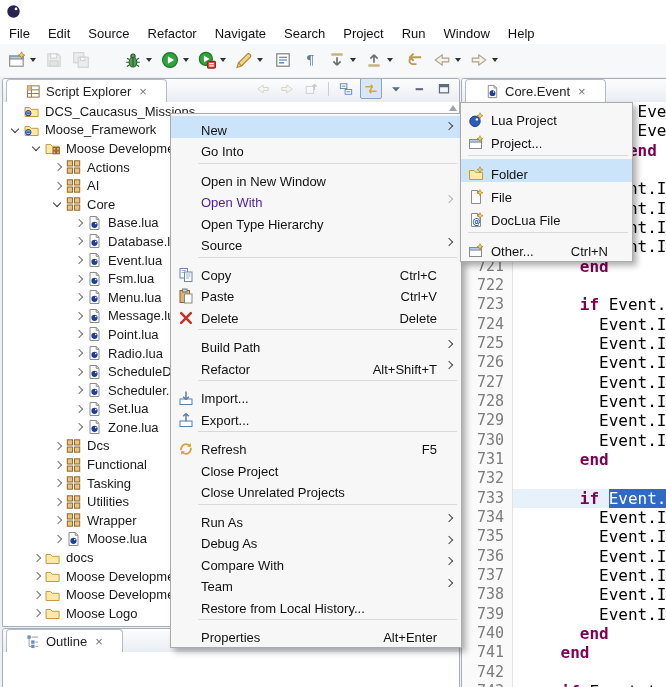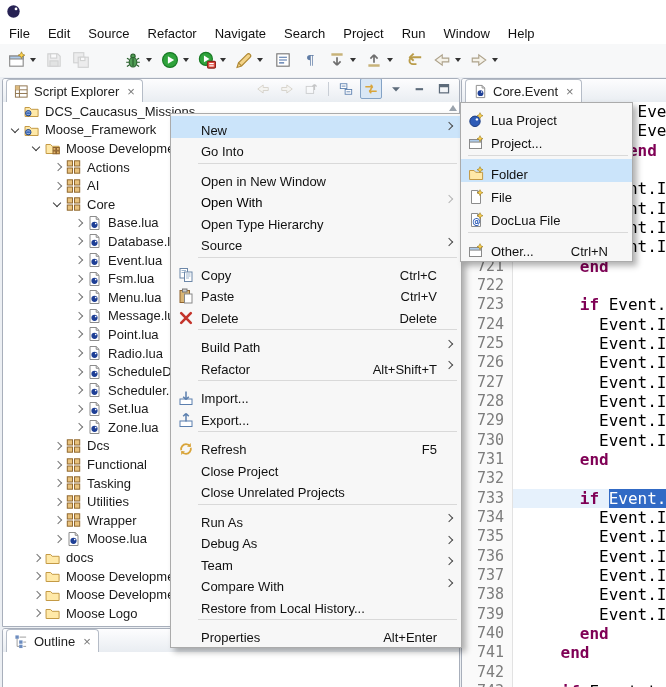--- a/index.html
+++ b/index.html
@@ -24,21 +24,21 @@
   .dd{width:0;height:0;border-left:3.5px solid transparent;border-right:3.5px solid transparent;
       border-top:4px solid #333;margin-left:4px}
   
   .workbench{position:absolute;left:0;top:77px;right:0;bottom:0;background:#eceff3}
   .panel{position:absolute;background:#fff;border:1px solid #a8afbb;border-radius:3px 3px 0 0;overflow:hidden}
   #explorerPanel{left:2px;top:1px;width:456px;height:547px}
   #outlinePanel{left:2px;top:551px;width:456px;height:59px}
   #editorPanel{left:461px;top:1px;width:206px;height:610px}
   .tabstrip{height:23px;background:linear-gradient(#fdfdfe,#e9edf2);border-bottom:1px solid #c9ced6;
             display:flex;align-items:flex-end;position:relative}
-  .tab{height:22px;display:flex;align-items:center;gap:5px;padding:0 7px;background:#fff;
+  .tab{height:22px;display:flex;align-items:center;gap:5px;padding:0 19px;background:#fff;
        border:1px solid #b5bcc7;border-bottom:none;border-radius:4px 4px 0 0;margin-left:3px;
        font-size:13px;color:#222;white-space:nowrap}
   .tab .icn{width:15px;height:15px}
   .tab .x{color:#777;font-size:13px;margin-left:3px;line-height:1}
   .viewbar{margin-left:auto;display:flex;align-items:center;gap:4px;padding:0 5px 3px 0}
   .vbtn{display:flex;align-items:center;justify-content:center;width:20px;height:19px;border-radius:2px}
   .vbtn .icn{width:14px;height:14px}
   .vbtn.dis{opacity:.45}
   .vbtn.pressed{background:#d9e7f5;border:1px solid #84a3c6}
   .vsep{width:1px;height:14px;background:#c9ced6;margin:0 3px}
@@ -72,21 +72,21 @@
   #ctxMenu{left:170px;top:113px;width:290px}
   #newSubmenu{left:460px;top:102px;width:171px;z-index:11}
   .mi{display:flex;align-items:flex-end;position:relative;font-size:13px;color:#111;padding-right:10px}
   #ctxMenu .mi{height:21.5px}
   #newSubmenu .mi{height:23px}
   .mi .mic{width:22px;margin-left:4px;display:flex;justify-content:center;flex:none}
   .mi .mic .icn{width:16px;height:16px}
   .mi .lb{margin-left:4px}
   .mi .ac{margin-left:auto;padding-left:18px;margin-right:14px}
   .mi.hl{background:var(--mh)}
-  .mi.dis{color:#000000}
+  .mi.dis{color:#4c1d95}
   .sar{position:absolute;right:9px;top:50%;width:5px;height:5px;margin-top:-3.5px;
        border-right:1.4px solid #4a4a4a;border-bottom:1.4px solid #4a4a4a;transform:rotate(-45deg)}
   .mi.dis .sar{border-color:#b5b5b5}
   .sep{height:8px;display:flex;align-items:center}
   #ctxMenu .sep::before{content:'';height:1px;background:#d9d9d9;flex:1;margin:0 4px 0 27px}
   #newSubmenu .sep::before{content:'';height:1px;background:#d9d9d9;flex:1;margin:0 4px 0 7px}
 </style>
 </head>
 <body>
 
@@ -918,26 +918,26 @@
       <span class="lb">Run As</span>
       <span class="sar"></span>
     </div>
     <div class="mi">
       <span class="mic"></span>
       <span class="lb">Debug As</span>
       <span class="sar"></span>
     </div>
     <div class="mi">
       <span class="mic"></span>
+      <span class="lb">Compare With</span>
+      <span class="sar"></span>
+    </div>
+    <div class="mi">
+      <span class="mic"></span>
       <span class="lb">Team</span>
-      <span class="sar"></span>
-    </div>
-    <div class="mi">
-      <span class="mic"></span>
-      <span class="lb">Compare With</span>
       <span class="sar"></span>
     </div>
     <div class="mi">
       <span class="mic"></span>
       <span class="lb">Restore from Local History...</span>
     </div>
     <div class="sep"></div>
     <div class="mi">
       <span class="mic"></span>
       <span class="lb">Properties</span>

